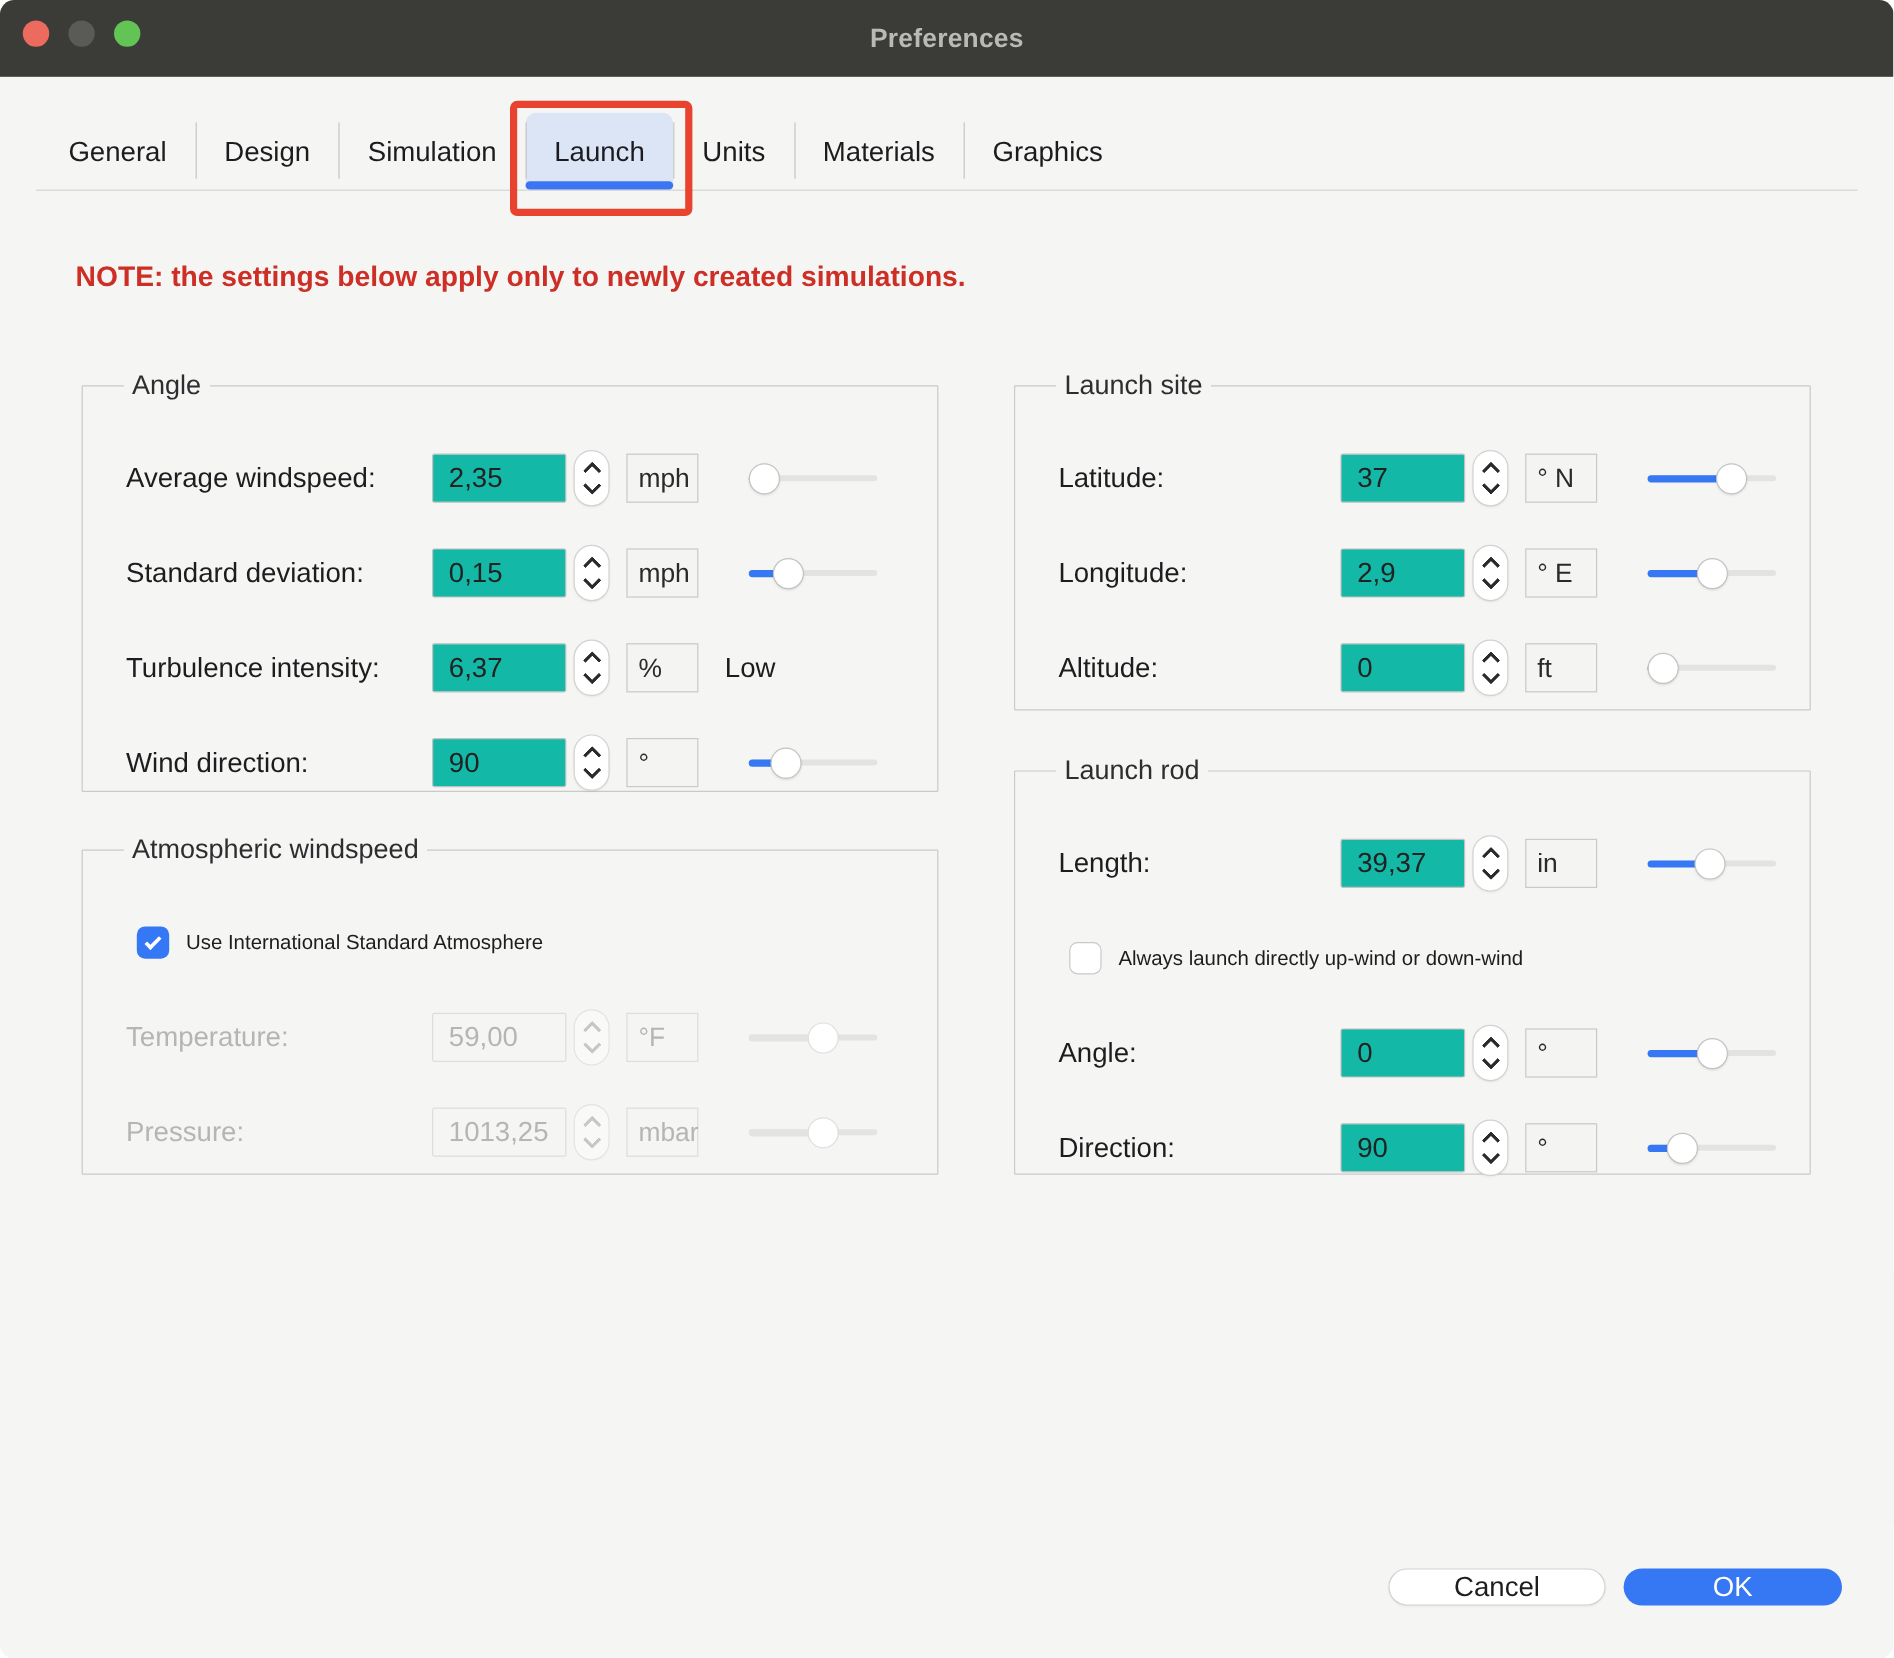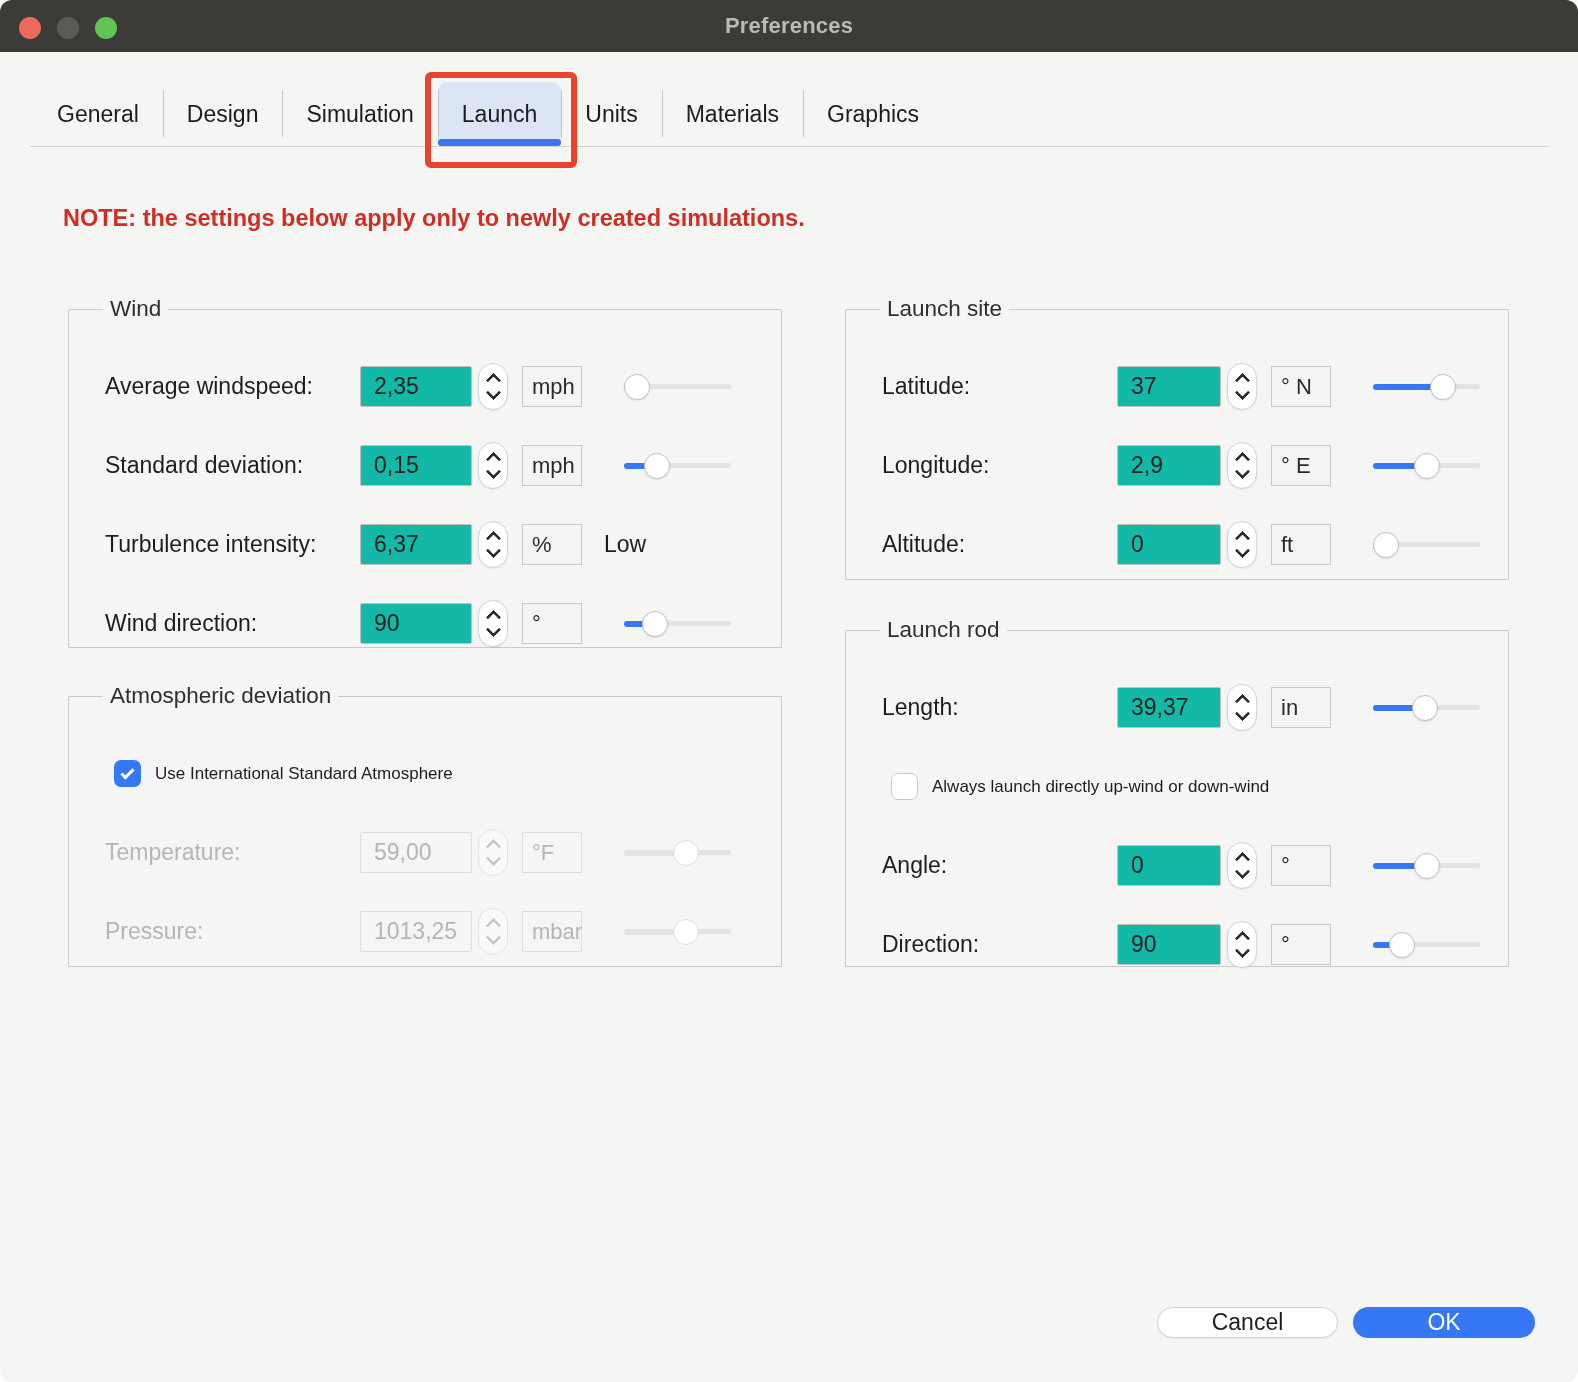--- a/index.html
+++ b/index.html
@@ -7,21 +7,21 @@
   body { font-family:"Liberation Sans","DejaVu Sans",sans-serif; }
 
   .window {
     position:relative; width:1578px; height:1382px;
     background:#f5f5f4; border-radius:12px; overflow:hidden;
     color:#1d1d1f;
   }
 
   
   .titlebar {
-    position:relative; height:52px; background:#3b3b38;
+    position:relative; height:64px; background:#3b3b38;
     display:flex; align-items:center; justify-content:center;
   }
   .titlebar .title { color:#b9b9b7; font-size:22px; font-weight:bold; letter-spacing:.2px; }
   .traffic { position:absolute; left:19px; top:17px; display:flex; gap:16px; }
   .light { width:22px; height:22px; border-radius:50%; }
   .light.red   { background:#ed6a5e; }
   .light.gray  { background:#5a5a56; }
   .light.green { background:#62c454; }
 
   
@@ -188,21 +188,21 @@
 
   <div class="note">
     <div>NOTE: the settings below apply only to newly created simulations.</div>
   </div>
 
   <div class="columns">
 
     <div class="col-left">
 
       <fieldset class="group g-wind">
-        <legend>Wind</legend>
+        <legend>Angle</legend>
         <div class="rows">
 
           <div class="row">
             <span class="lbl w-wind">Average windspeed:</span>
             <input class="value" type="text" value="2,35" style="">
             <div class="stepper">
               <span class="chev up"></span>
               <span class="chev down"></span>
             </div>
             <div class="unit">mph</div>
@@ -251,21 +251,21 @@
               <div class="track"></div>
               <div class="fill"></div>
               <div class="thumb"></div>
             </div>
           </div>
 
         </div>
       </fieldset>
 
       <fieldset class="group g-atmos">
-        <legend>Atmospheric deviation</legend>
+        <legend>Atmospheric windspeed</legend>
         <div class="rows">
 
           <div class="checkrow">
             <div class="checkbox checked">
               <div class="checkmark"></div>
             </div>
             <span class="checklabel">Use International Standard Atmosphere</span>
           </div>
 
           <div class="row disabled">

